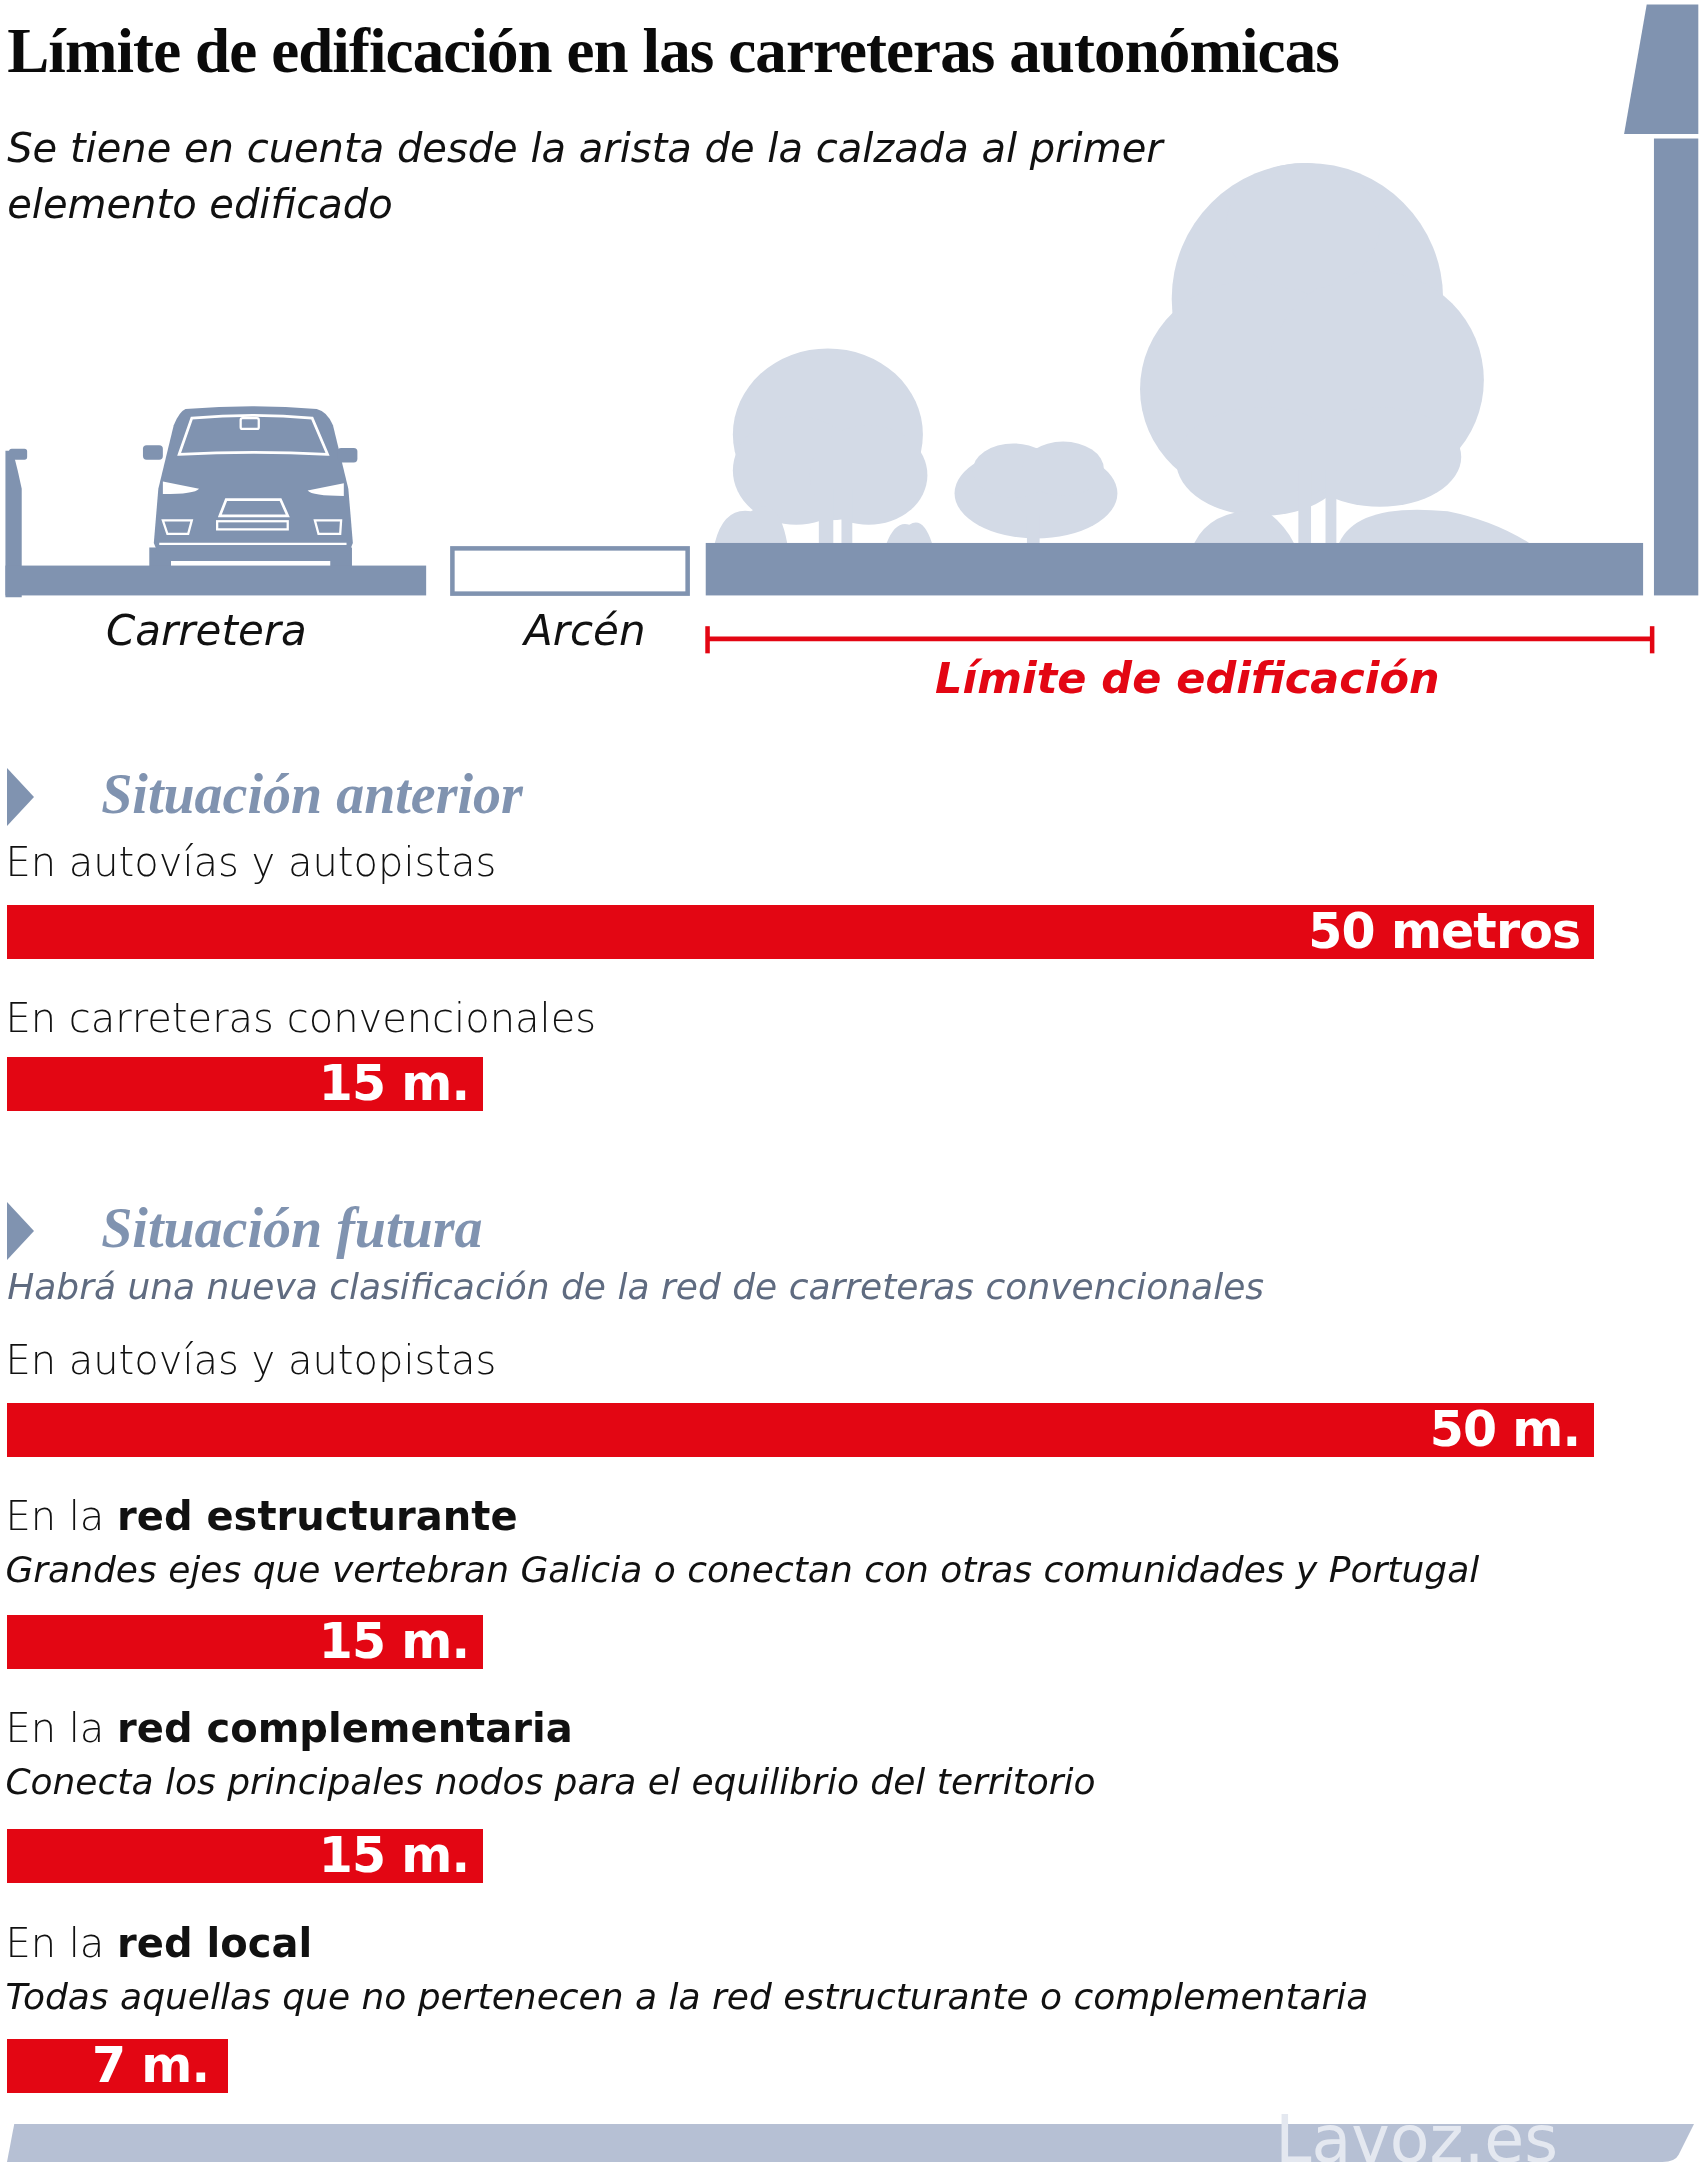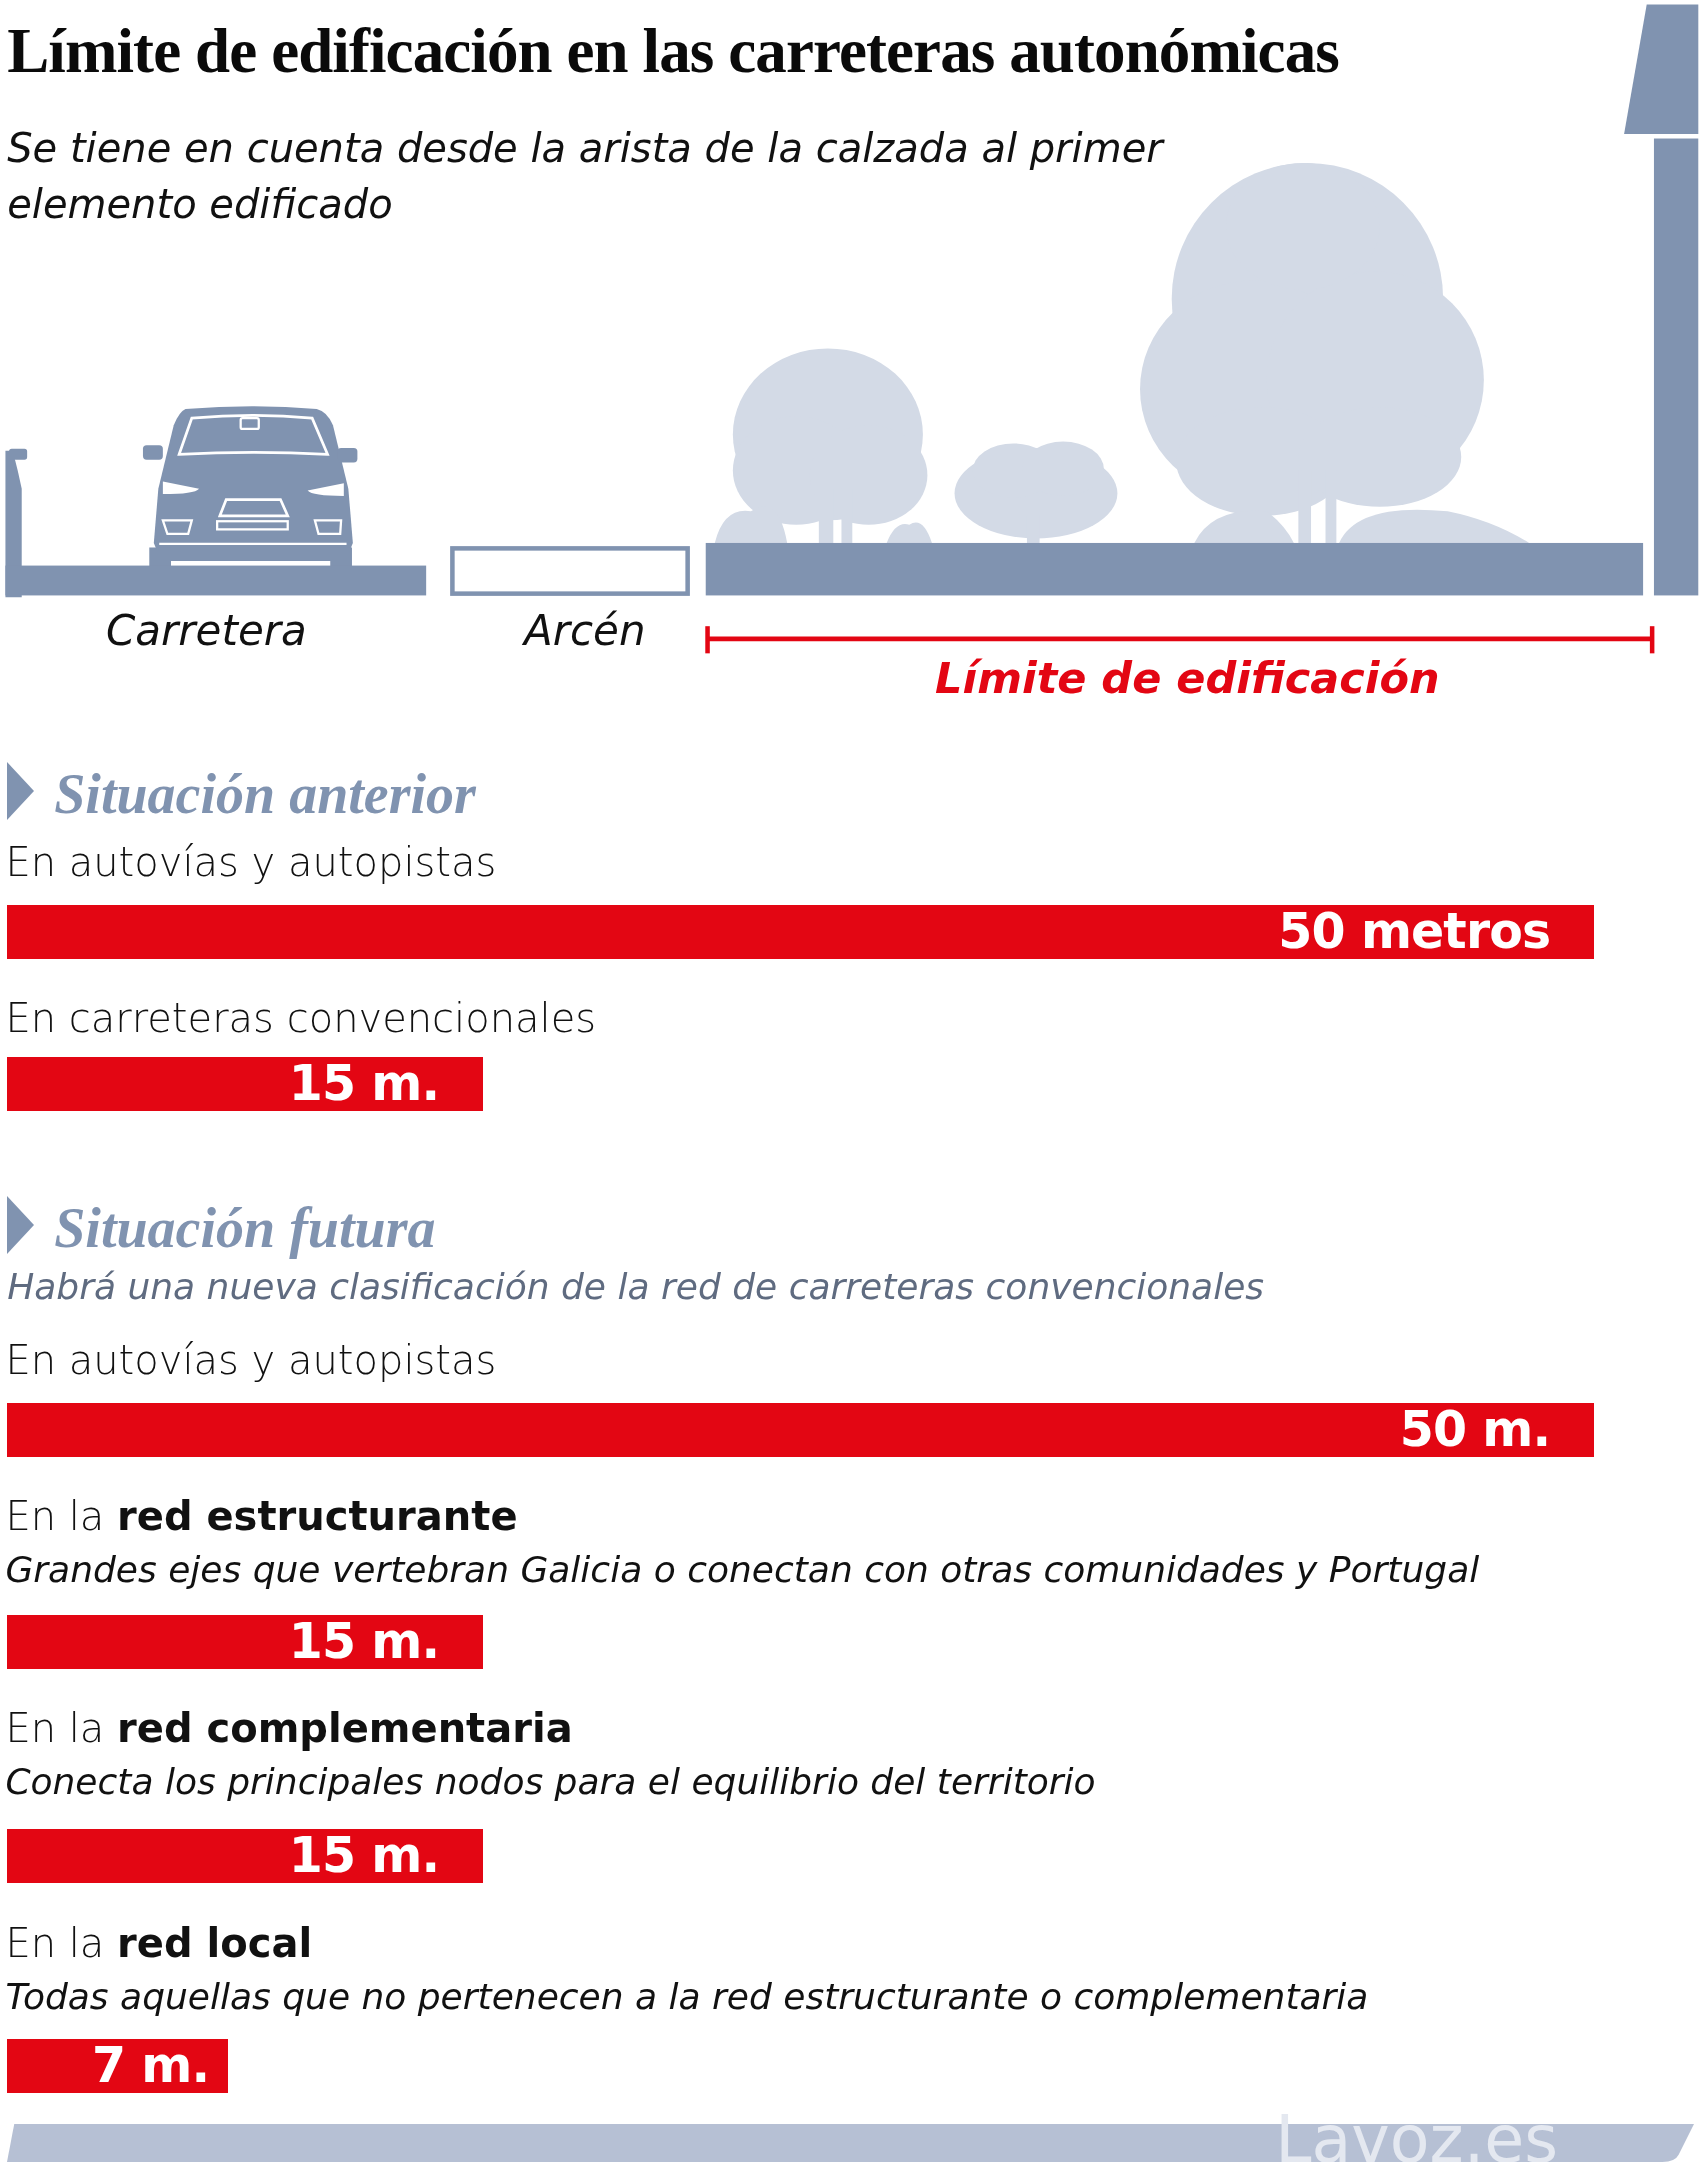--- a/index.html
+++ b/index.html
@@ -7,29 +7,29 @@
          font-family:"Liberation Sans", sans-serif; color:#111; }
   .abs { position:absolute; }
   .title { left:7.2px; top:12.7px; font-family:"Liberation Serif", serif; font-weight:bold;
            font-size:63px; letter-spacing:-0.9px; line-height:76px; white-space:nowrap; color:#0a0a0a; }
   .subtitle { left:7.2px; top:120px; width:1203px; font-family:"DejaVu Sans", sans-serif; font-style:italic;
               font-size:40px; line-height:56px; color:#111; font-weight:300; }
   .diag { left:0; top:0; width:1701px; height:724px; }
   .lbl { font-family:"DejaVu Sans", sans-serif; font-style:italic; font-size:42px; color:#111; white-space:nowrap;margin-left:12px; }
   .limit-label { font-family:"DejaVu Sans", sans-serif; font-style:italic; font-weight:bold; font-size:43px;
                  color:#e30613; white-space:nowrap; }
-  .section-head { display:flex; align-items:flex-start; white-space:nowrap; }
+  .section-head { display:flex; align-items:flex-end; white-space:nowrap;gap:47px; }
   .section-head .tri { width:0; height:0; border-top:29px solid transparent; border-bottom:29px solid transparent;
                        border-left:27px solid #8093b0; margin-right:20px; }
   .section-head .txt { font-family:"Liberation Serif", serif; font-style:italic; font-weight:bold; font-size:56px; color:#8093b0; }
   .row-label { font-family:"DejaVu Sans", sans-serif; font-size:40px; color:#111; white-space:nowrap; font-weight:300; }
   .row-label b { font-weight:bold; }
   .row-desc { font-family:"DejaVu Sans", sans-serif; font-style:italic; font-size:36px; color:#111; white-space:nowrap; font-weight:300; }
   .note { font-family:"DejaVu Sans", sans-serif; font-style:italic; font-size:36px; color:#5f6b80; white-space:nowrap; }
-  .bar { height:54px; background:#e30613; display:flex; justify-content:flex-end; align-items:center; box-sizing:border-box; padding-right:44px; }
+  .bar { height:54px; background:#e30613; display:flex; justify-content:flex-end; align-items:center; box-sizing:border-box; padding-right:14px; }
   .bar span { color:#fff; font-family:"DejaVu Sans", sans-serif; font-weight:bold; font-size:49px; letter-spacing:-0.9px; line-height:54px; }
   .footer { left:7.2px; top:2112px; width:1687px; height:38px;margin-top:12px; }
   .footer-logo { position:absolute; right:136px; top:-11px; font-family:"DejaVu Sans", sans-serif; font-size:65px; color:#e4e8f0; line-height:54px; overflow:hidden; height:49px; }
 </style>
 </head>
 <body>
 
 <div class="abs title">Límite de edificación en las carreteras autonómicas</div>
 <div class="abs subtitle">Se tiene en cuenta desde la arista de la calzada al primer elemento edificado</div>
 

